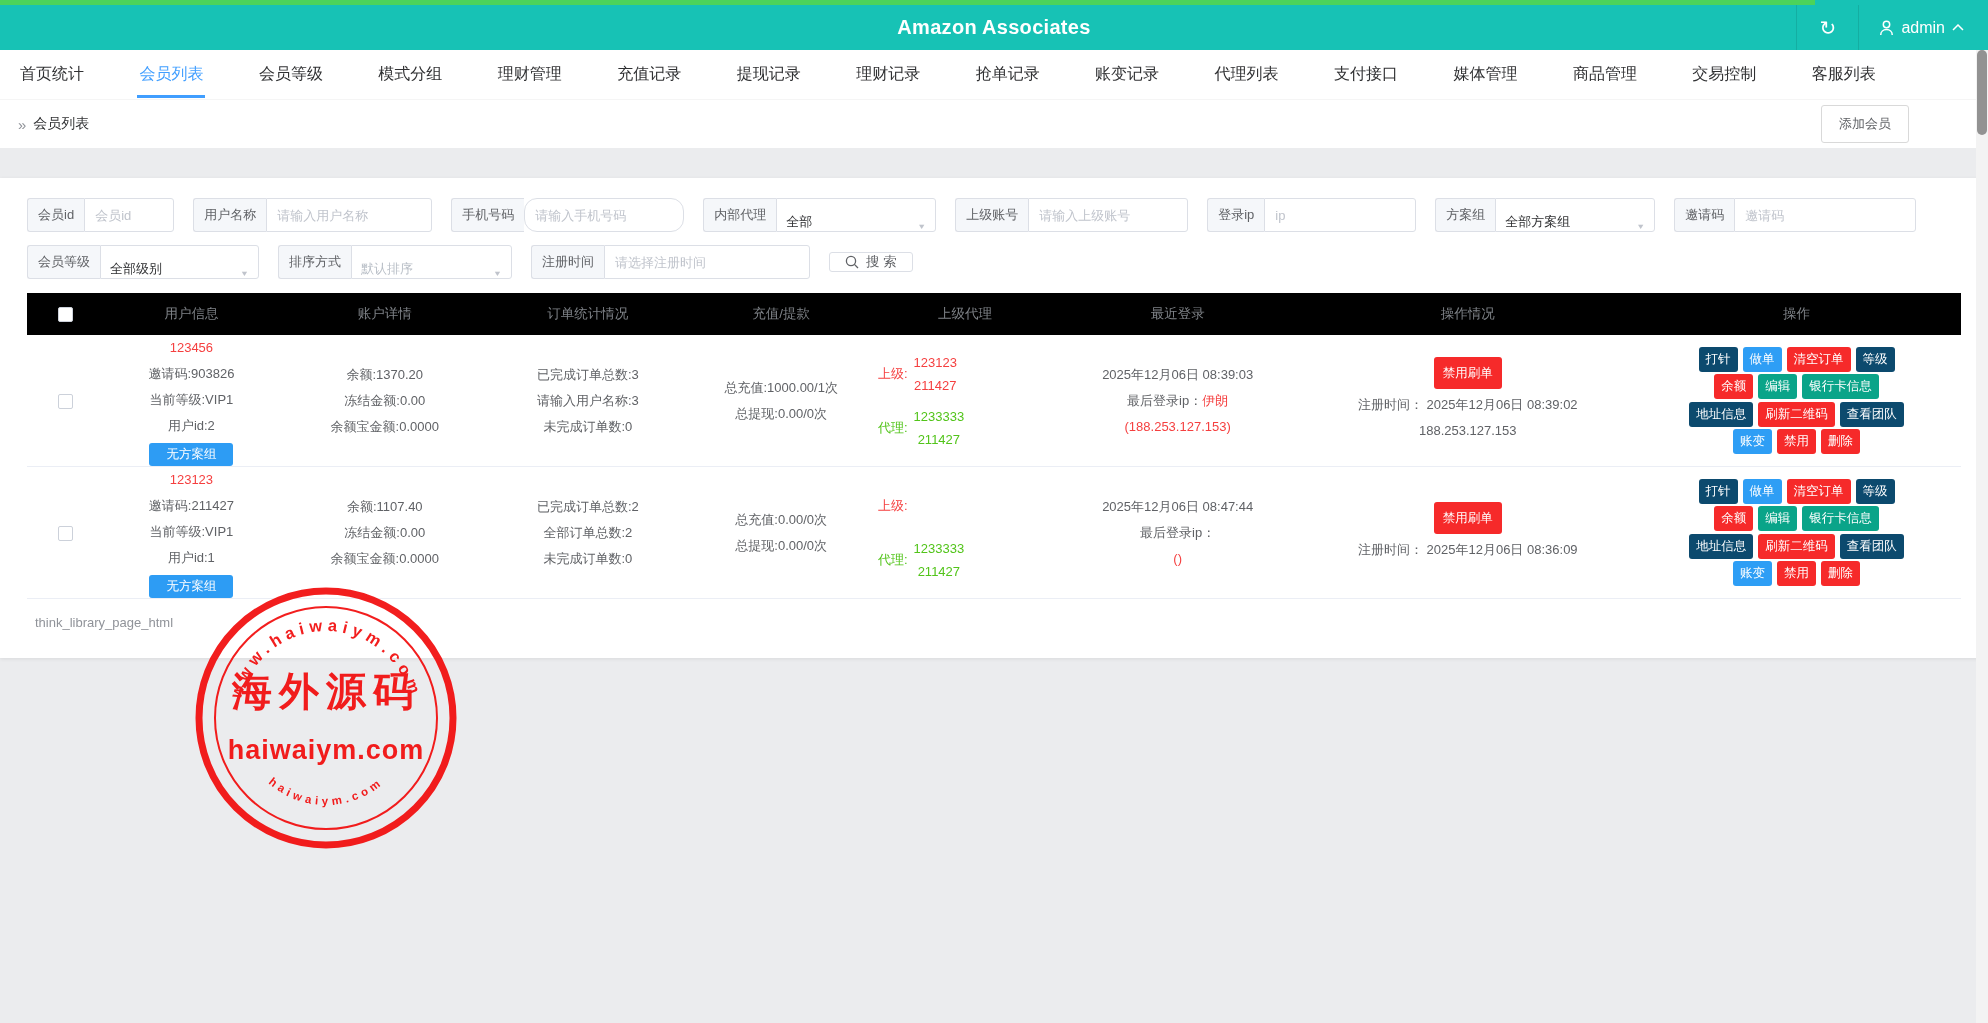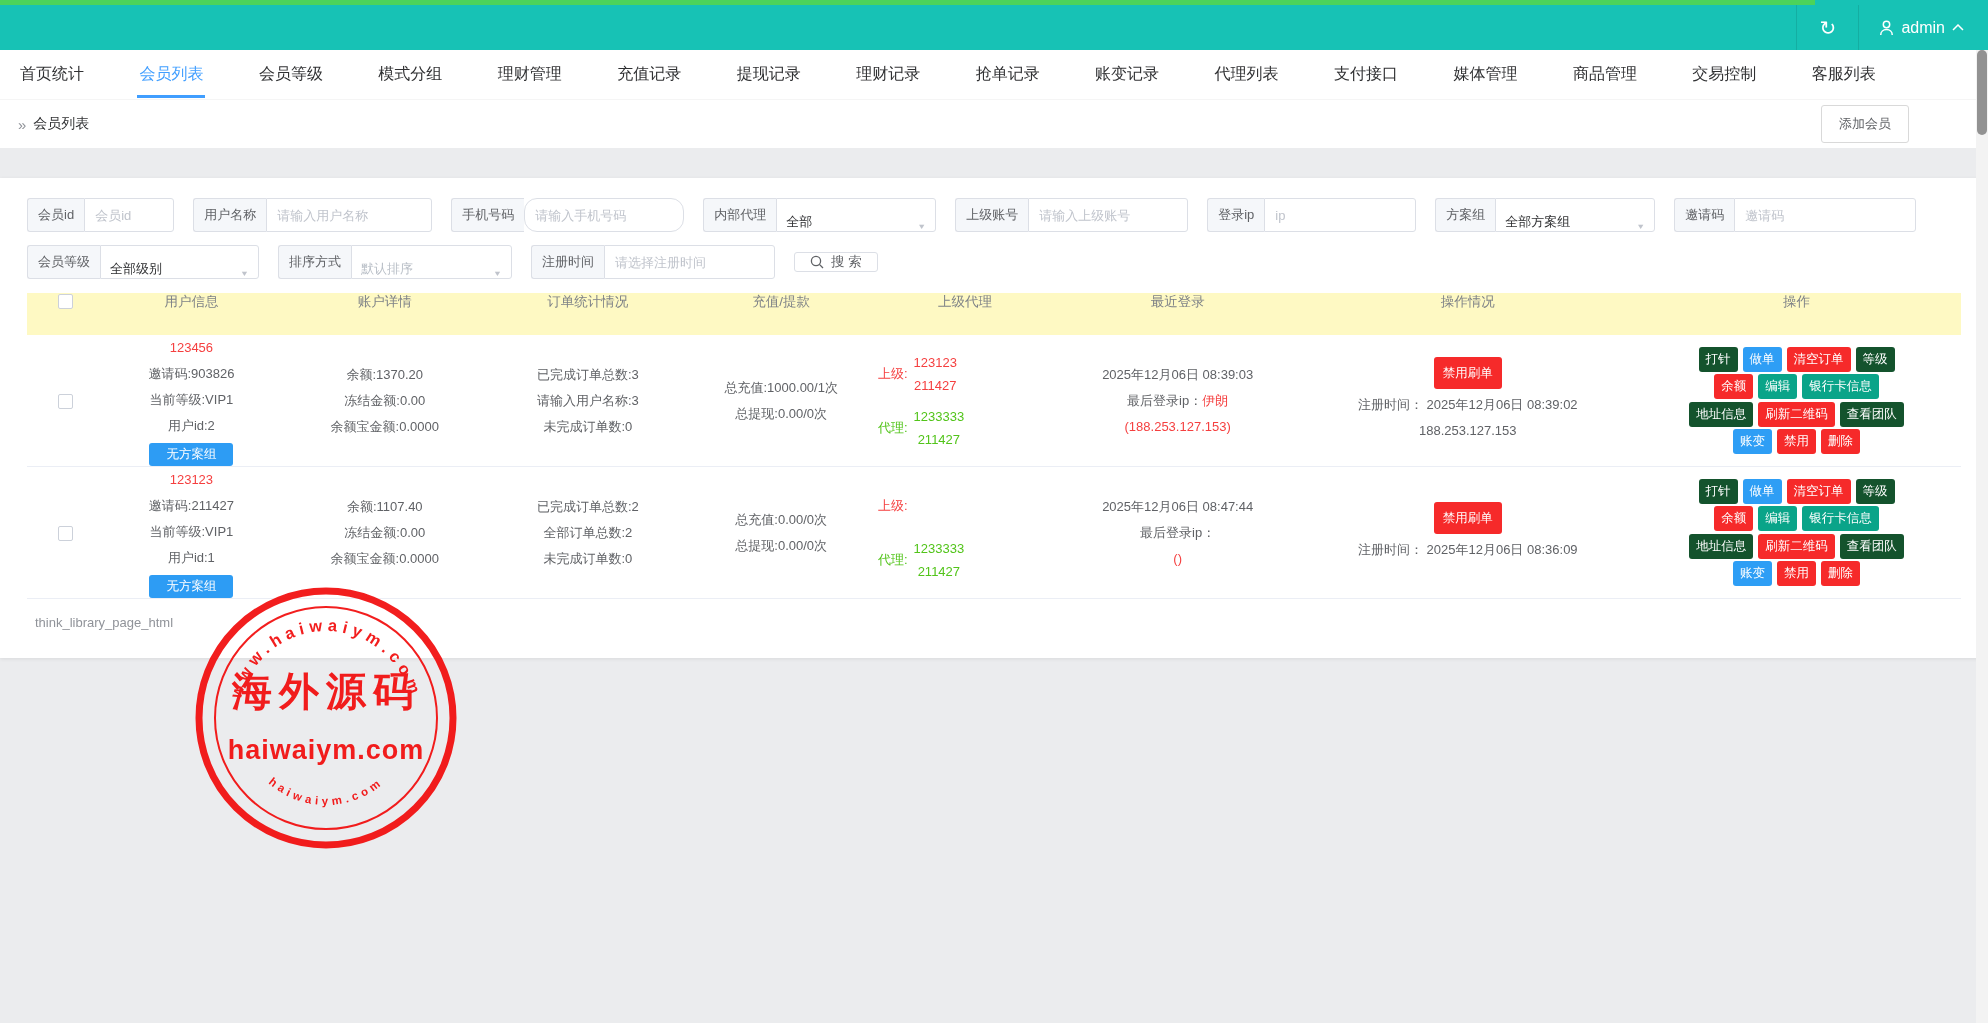--- a/index.html
+++ b/index.html
@@ -49,21 +49,21 @@
   .fselect { border:1px solid #dcdfe6; border-radius:0 3px 3px 0; display:flex;
     align-items:flex-end; justify-content:space-between; padding:0 9px; font-size:13px;
     color:#303133; background:#fff; cursor:pointer; }
   .fselect .caret { color:#c0c4cc; font-size:9px; transform:scaleY(.85); }
   .fselect.muted .sel-val { color:#b9bfc7; }
   .search-btn { height:20px; border:1px solid #dcdfe6; background:#fff; border-radius:3px;
     display:flex; align-items:center; gap:7px; padding:0 15px; font-size:13.5px;
     color:#606266; cursor:pointer; }
   
   .tbl { margin-top:14px; }
-  .thead { display:flex; height:42px; background:#fef9c3;
+  .thead { display:flex; align-items:center; height:42px; background:#000000;
     color:#7e8287; font-size:13.5px; }
   .trow { display:flex; align-items:center; min-height:123px;
     border-bottom:1px solid #ebeef5; font-size:13px; color:#606266; }
   .cell { text-align:center; }
   .c1{width:4%;} .c2{width:9%;} .c3{width:11%;} .c4{width:10%;} .c5{width:10%;}
   .c6{width:9%;} .c7{width:13%;} .c8{width:17%;} .c9{width:17%;}
   .cb { display:inline-block; width:15px; height:15px; border:1px solid #ccd1da;
     border-radius:2px; background:#fff; cursor:pointer; vertical-align:middle; }
   .lines div { line-height:26px; }
   .uname { color:#f53f3f; }
@@ -78,36 +78,37 @@
   .agvals span { display:block; line-height:23px; min-height:23px; }
   .agvals.red span { color:#f53f3f; }
   .agvals.green span { color:#52c41a; }
   .login-cell div { line-height:26px; }
   .red-txt { color:#f53f3f; }
   .ops-cell div { line-height:26px; }
   .ops-cell .badge-red { margin-bottom:3px; }
   .btn-line { display:flex; justify-content:center; gap:5px; margin:2.5px 0; }
   .act { color:#fff; font-size:12.5px; padding:4px 7px; border-radius:3px;
     white-space:nowrap; cursor:pointer; border:none; font-family:inherit; }
-  .act.o{background:#14532d;} .act.b{background:#2e9ef5;}
+  .act.o{background:#0c4a6e;} .act.b{background:#2e9ef5;}
   .act.r{background:#f62a2a;} .act.t{background:#0aa489;}
   .debug-txt { margin:16px 0 0 8px; color:#909399; font-size:13px; }
   
   .watermark { position:absolute; left:183px; top:575px; z-index:5; opacity:.93; pointer-events:none; }
   .wm-serif { font-family:"Liberation Serif","DejaVu Serif",serif; }
   
   .scrollbar { position:absolute; right:0; top:50px; bottom:0; width:12px; background:#f3f3f3; }
   .scroll-thumb { position:absolute; top:0; left:1px; width:10px; height:85px;
     background:#929292; border-radius:5px; }
 </style>
 </head>
 <body>
 
 <div class="app-header">
   <div class="progress-strip"></div>
+  <div class="app-title">Amazon Associates</div>
   <div class="header-right">
     <div class="refresh-box">
       <span>↻</span>
     </div>
     <div class="admin-box">
       <svg width="15" height="16" viewBox="0 0 14 15">
         <circle cx="7" cy="4.2" r="3" fill="none" stroke="#fff" stroke-width="1.4"></circle>
         <path d="M1.6 14 C1.6 10.8 4 9 7 9 C10 9 12.4 10.8 12.4 14" fill="none" stroke="#fff" stroke-width="1.4"></path>
       </svg>
       <span>admin</span>
@@ -200,21 +201,21 @@
     </div>
     <div class="fgroup">
       <span class="flabel">排序方式</span>
       <div class="fselect muted" style="width:161px">
         <span class="sel-val">默认排序</span>
         <span class="caret">▼</span>
       </div>
     </div>
     <div class="fgroup">
       <span class="flabel">注册时间</span>
-      <input class="finput" style="width: 171px;" placeholder="请选择注册时间">
+      <input class="finput" style="width: 206px;" placeholder="请选择注册时间">
     </div>
     <button class="search-btn">
       <svg width="14" height="14" viewBox="0 0 14 14">
         <circle cx="6" cy="6" r="4.6" fill="none" stroke="#606266" stroke-width="1.3"></circle>
         <line x1="9.4" y1="9.4" x2="13" y2="13" stroke="#606266" stroke-width="1.3"></line>
       </svg>
       <span>搜 索</span>
     </button>
   </div>
 

